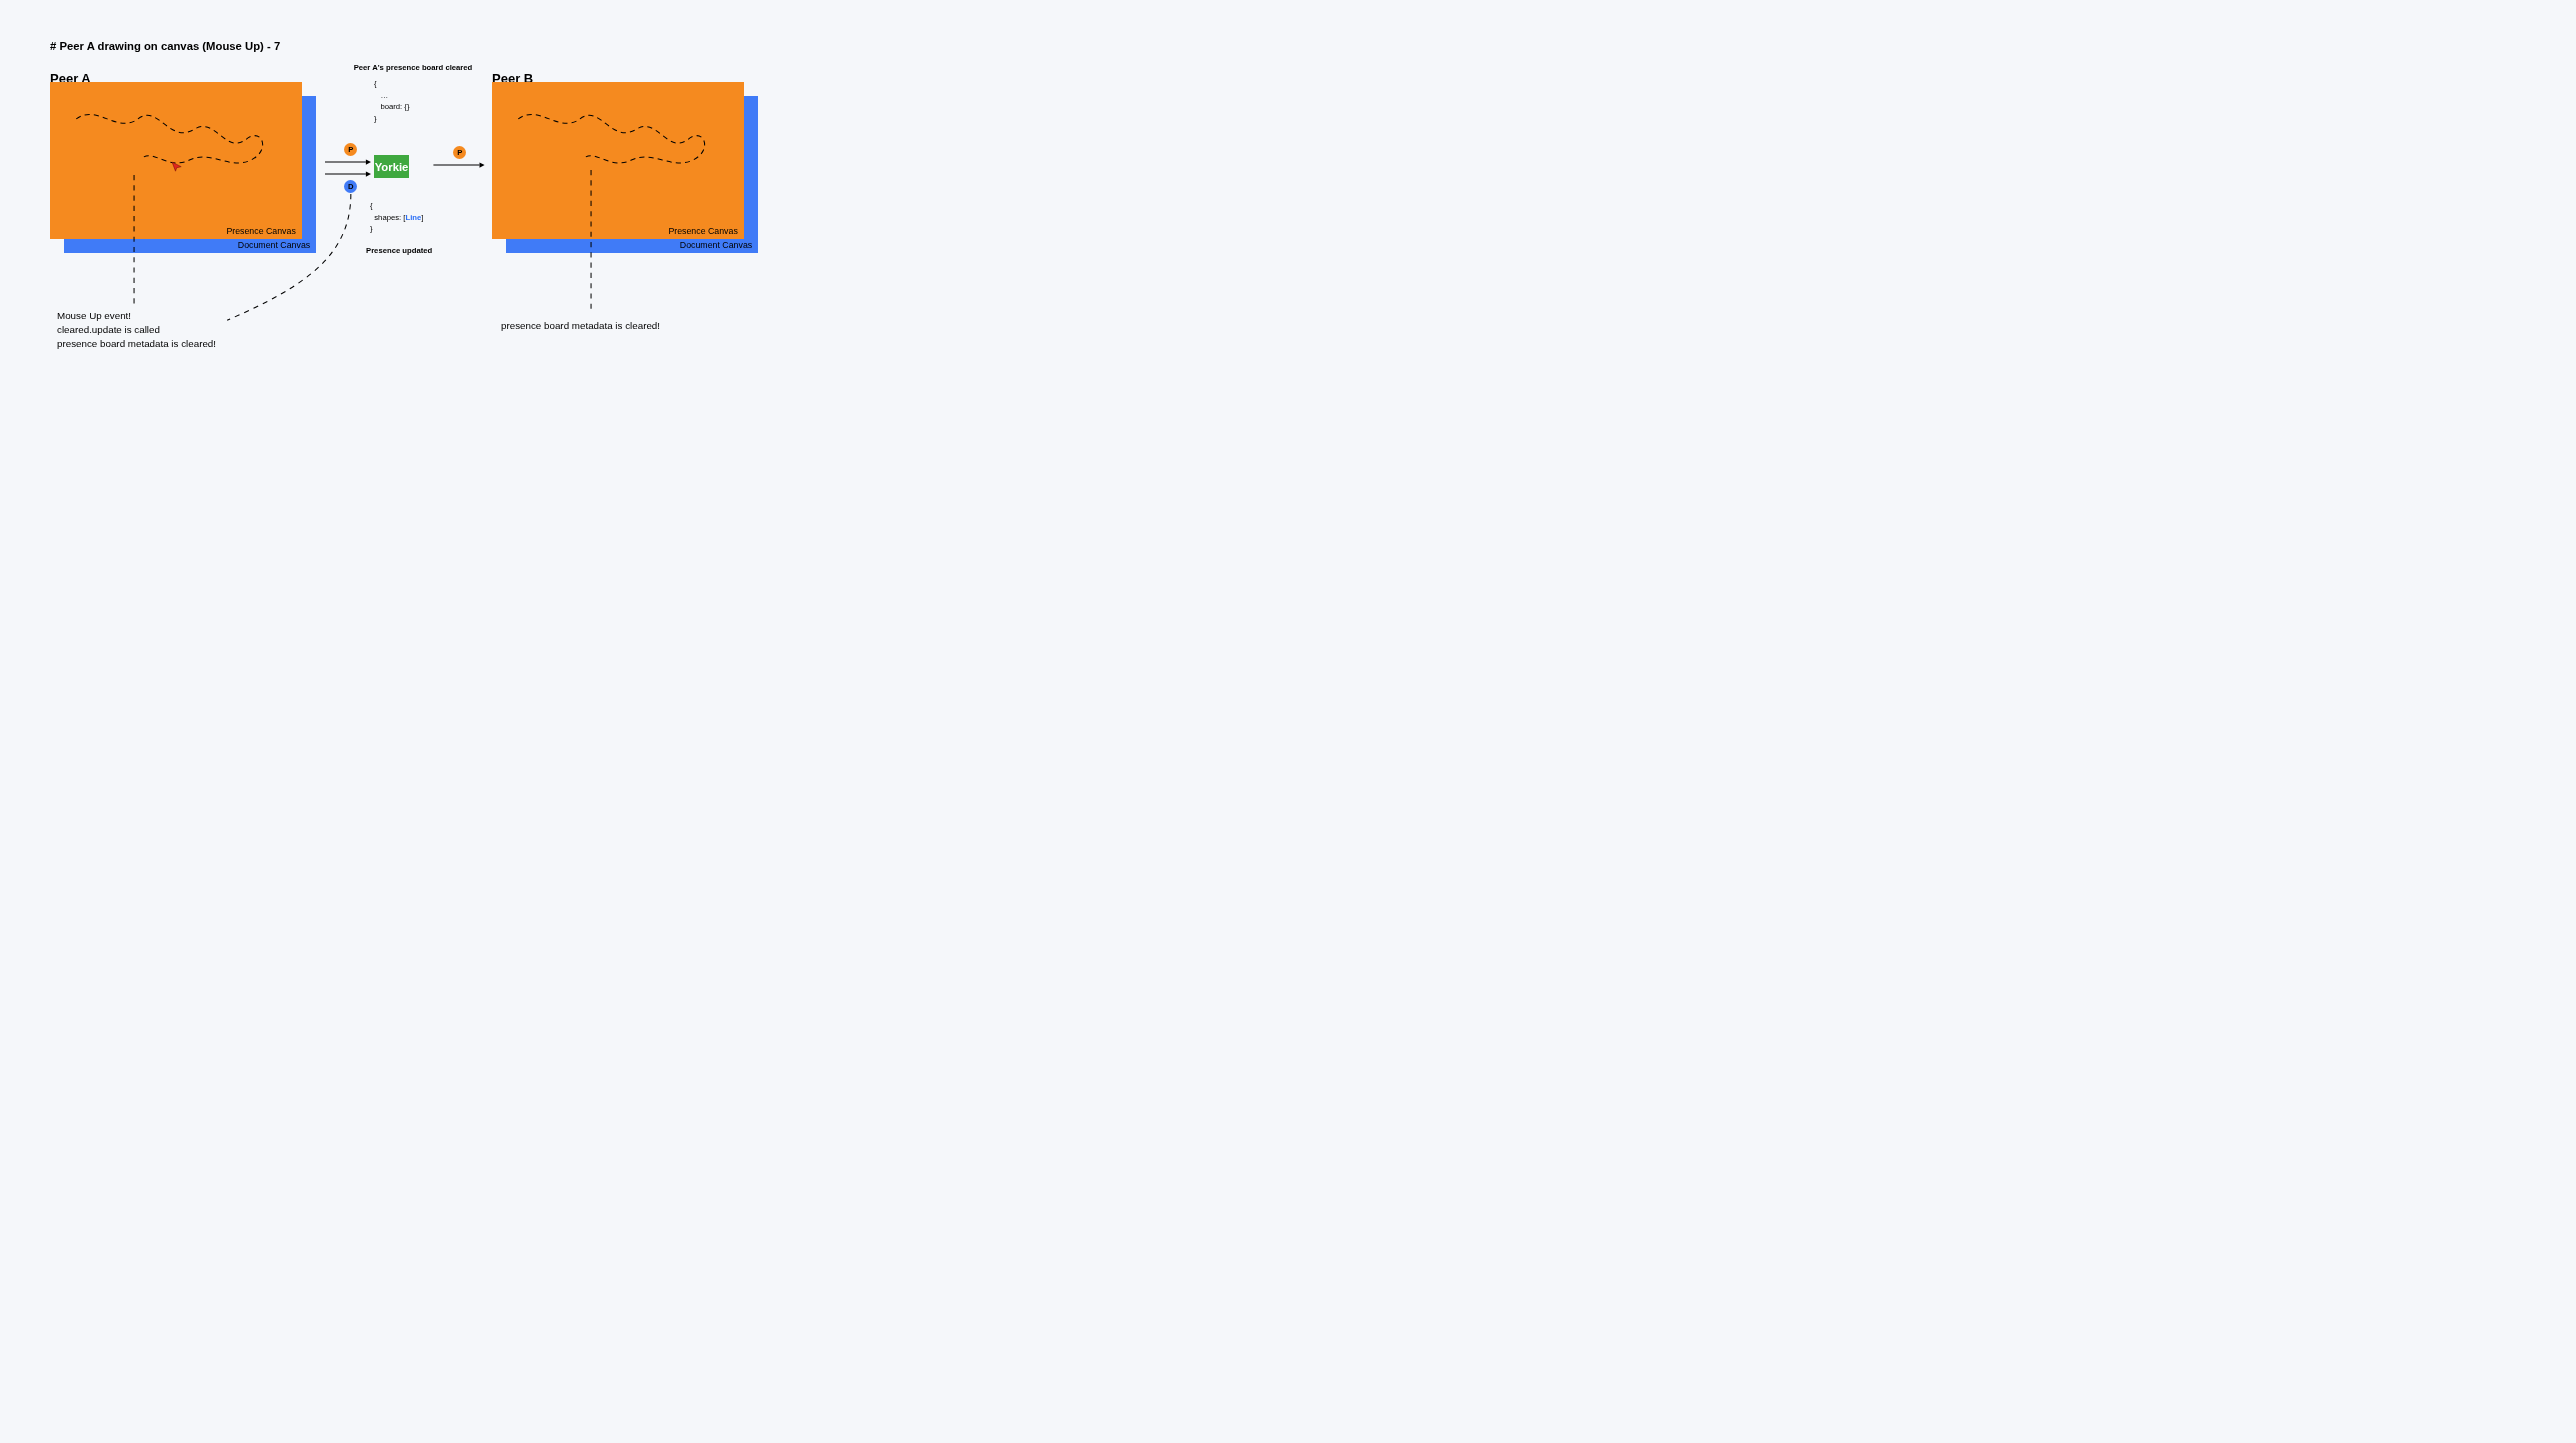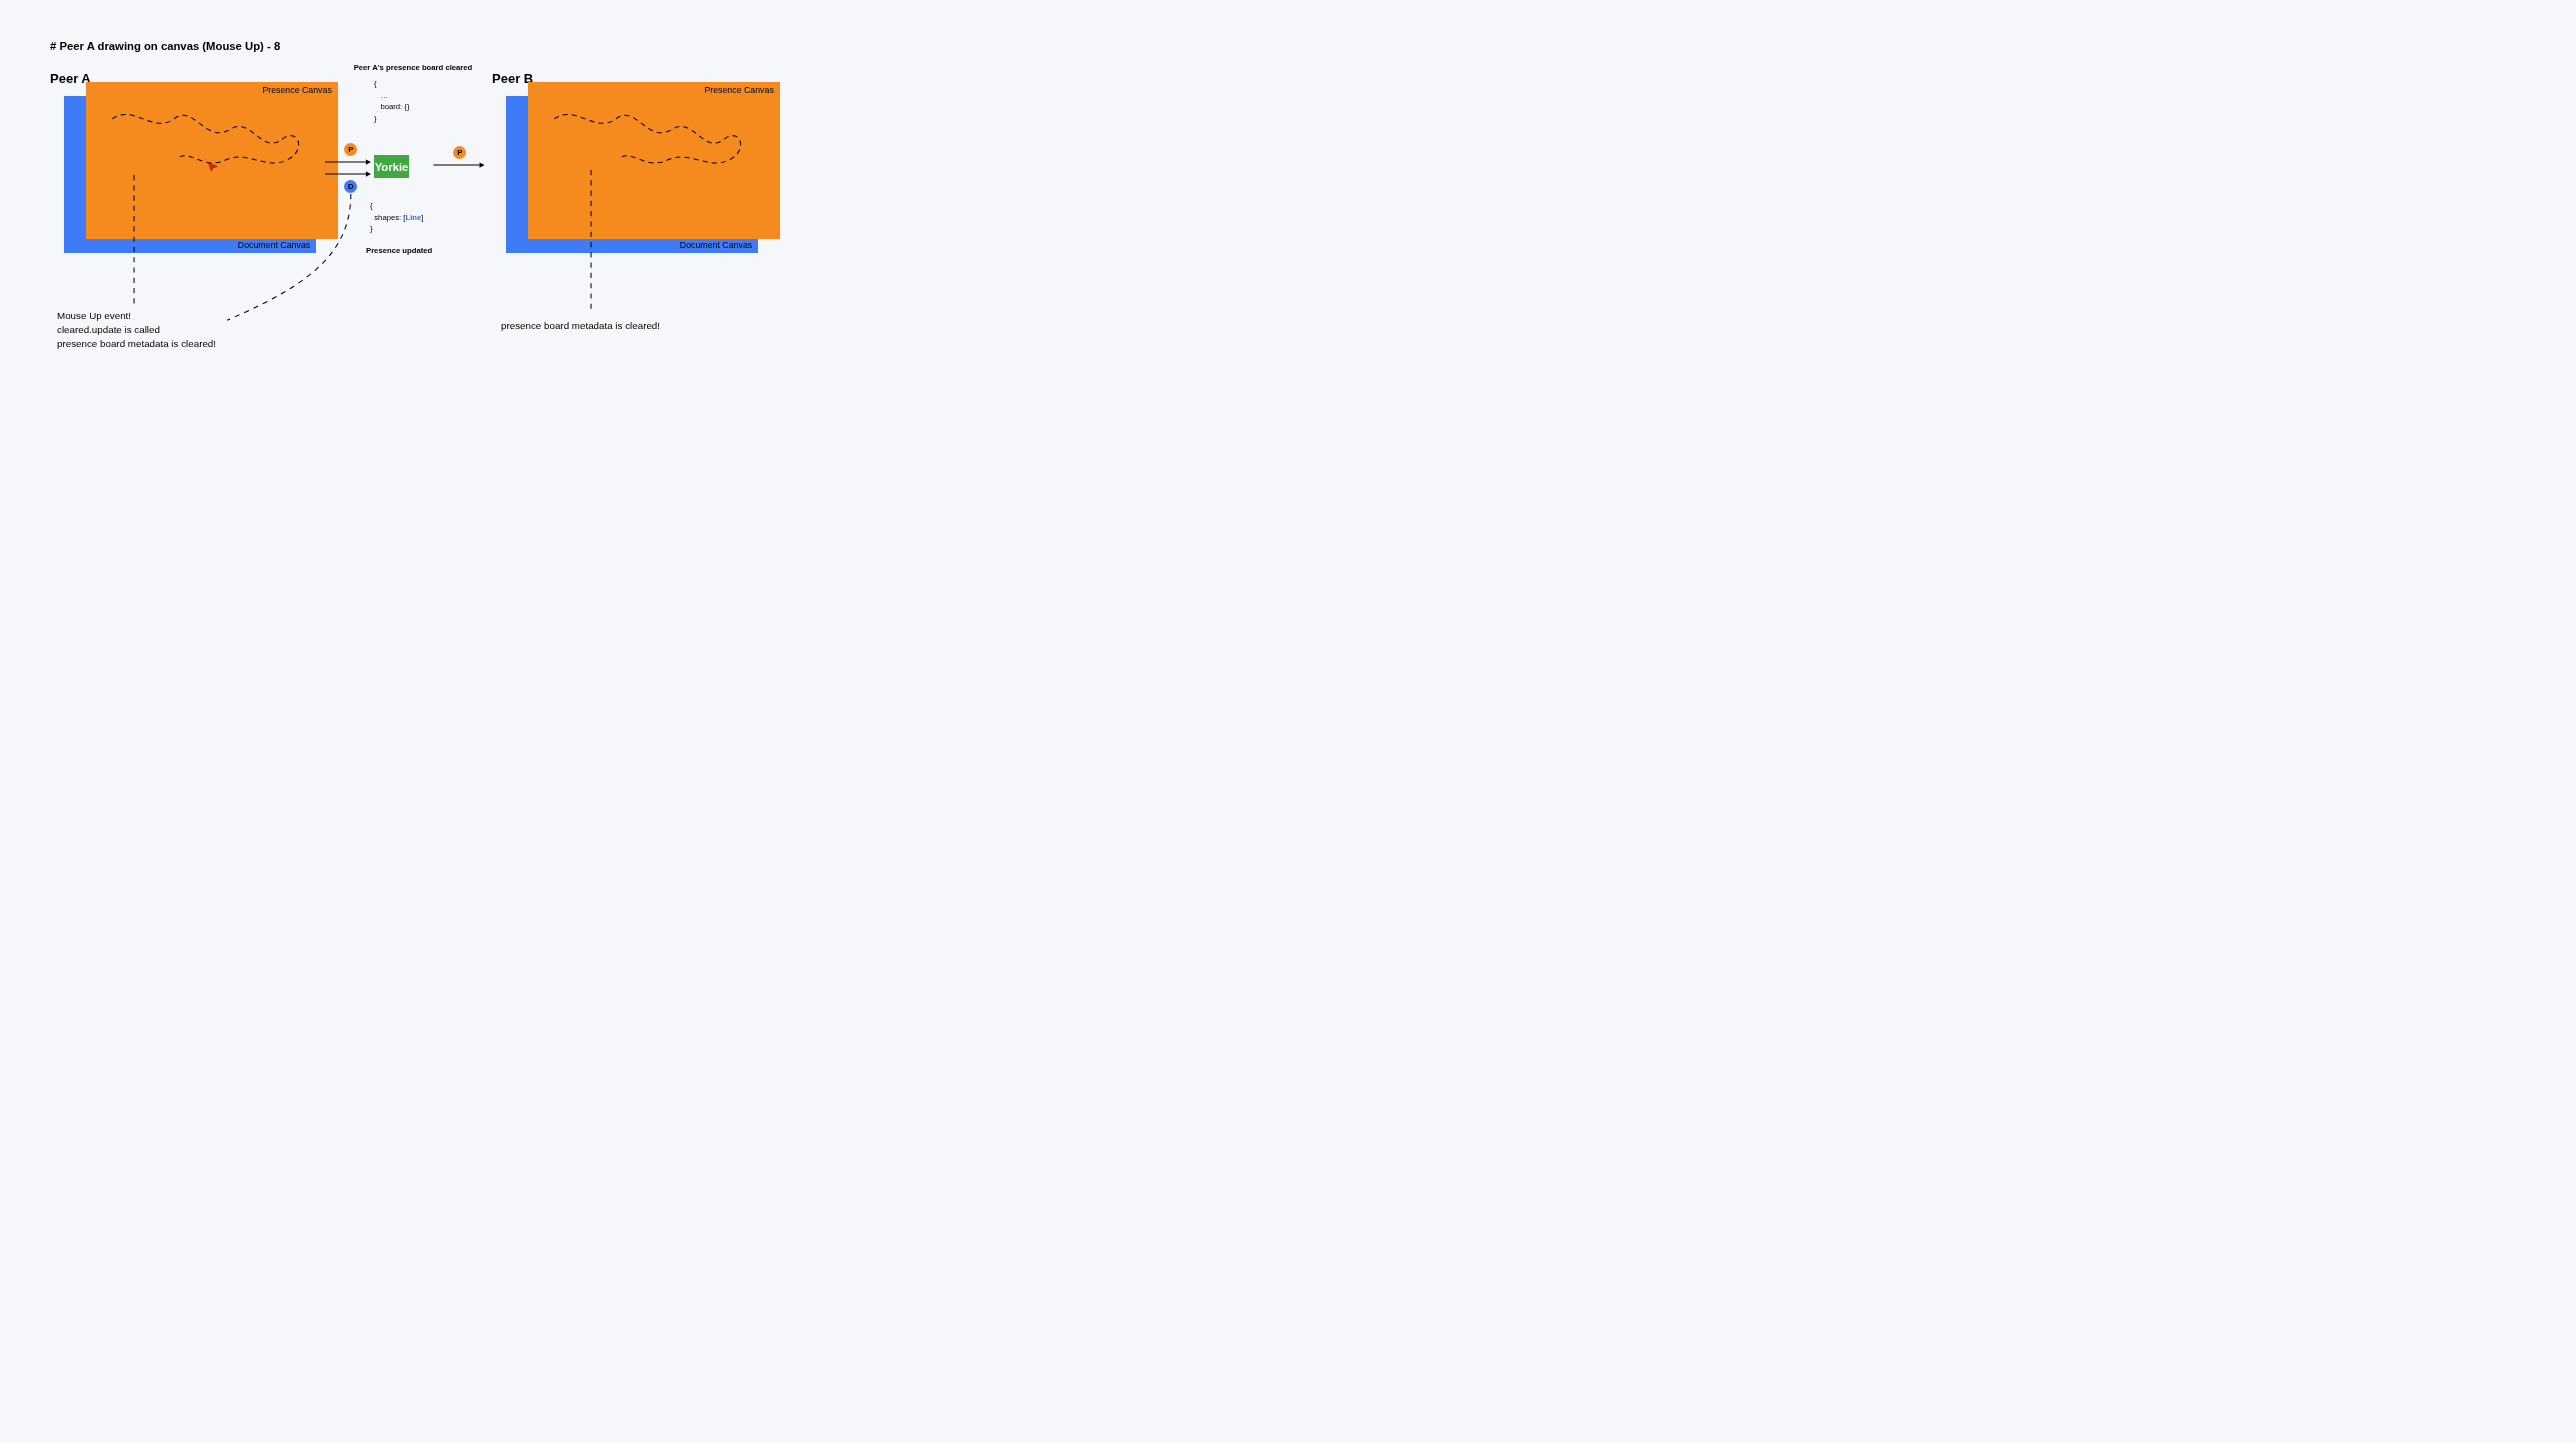--- a/index.html
+++ b/index.html
@@ -37,22 +37,22 @@
     justify-content: flex-end;
   }
   .presence-canvas {
     position: absolute;
     background: #f58a1f;
     text-align: right;
     padding: 3.1px 6.2px;
     font-size: 8.8px;
     color: #000;
     display: flex;
+    align-items: flex-end;
     justify-content: flex-end;
-    margin-left: 36px;
   }
   .squiggle {
     position: absolute;
     top: 15.5px;
     left: 15.5px;
     width: 216px;
     height: 88px;
     pointer-events: none;
   }
   .cursor-icon {
@@ -106,21 +106,21 @@
     font-weight: 400;
     font-size: 9.8px;
     color: #000;
     line-height: 1.45;
   }
   svg.connector { position: absolute; overflow: visible; }
 </style>
 </head>
 <body>
 
-<div class="title" style="left:50px; top:40px;"># Peer A drawing on canvas (Mouse Up) - 8</div>
+<div class="title" style="left:50px; top:40px;"># Peer A drawing on canvas (Mouse Up) - 7</div>
 
 <div class="peer-label" style="left:50px; top:71px;">Peer A</div>
 
 <div class="canvas-stack" style="left:50px; top:82px; width:267px; height:171px;">
   <div class="doc-canvas" style="left:14.4px; top:14.4px; width:252px; height:157px;">
     <span>Document Canvas</span>
   </div>
   <div class="presence-canvas" style="left:0; top:0; width:252px; height:157px;">
     <span>Presence Canvas</span>
     <svg class="squiggle" viewBox="0 0 420 170">

